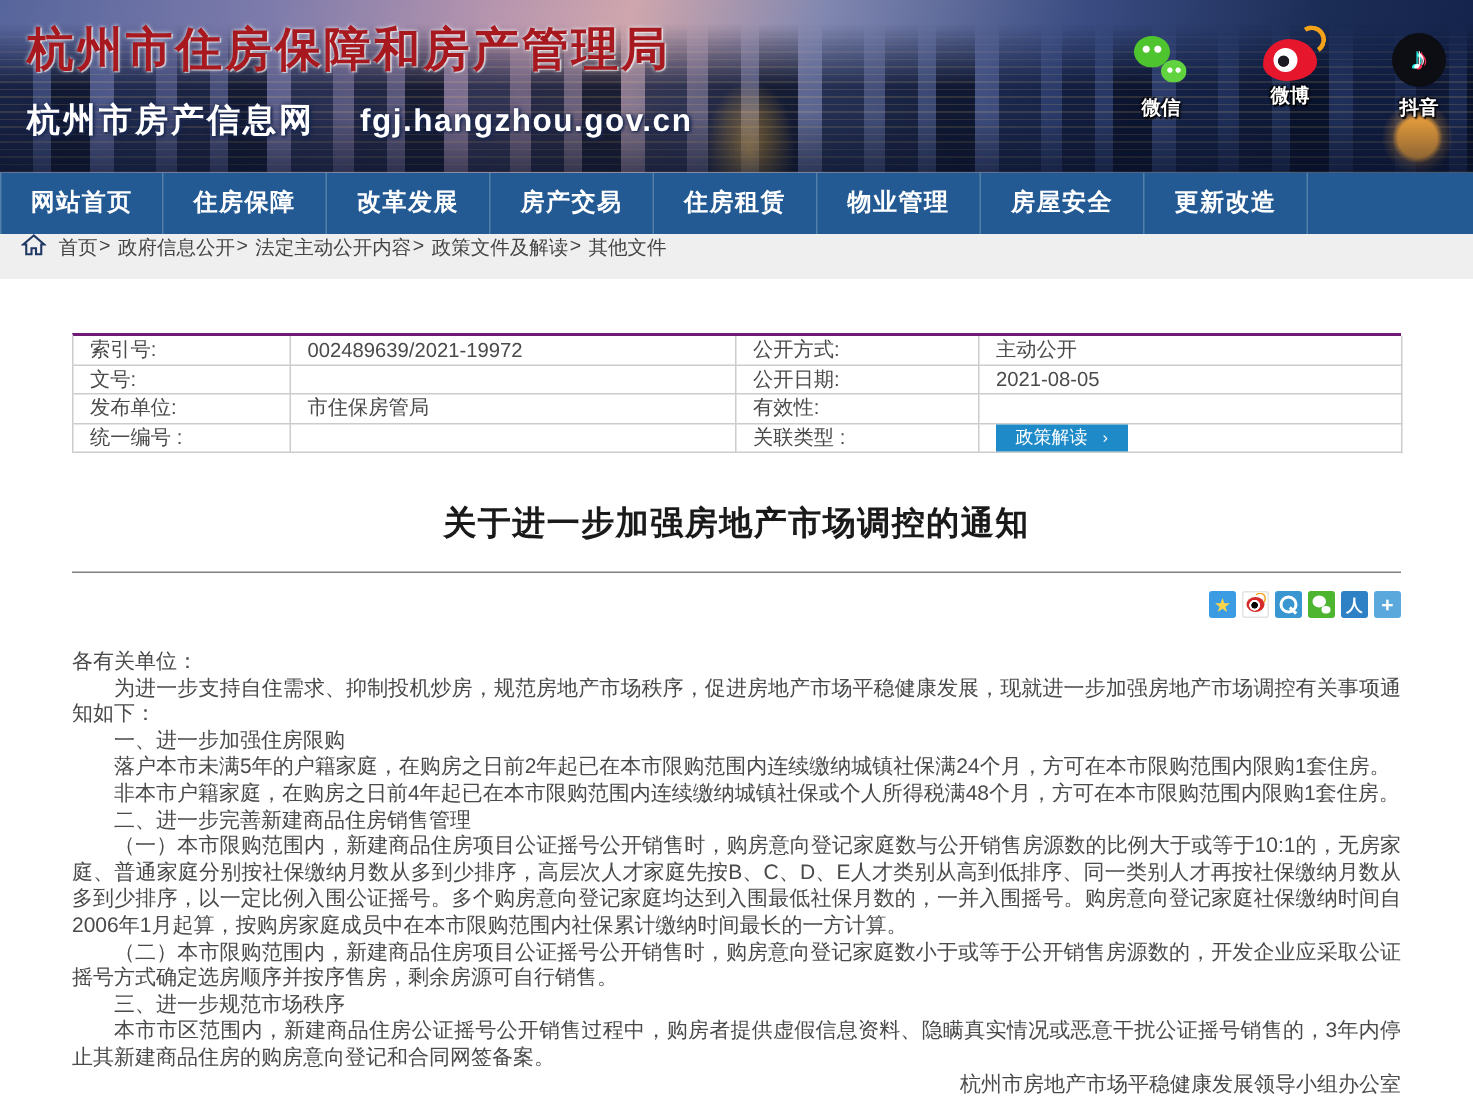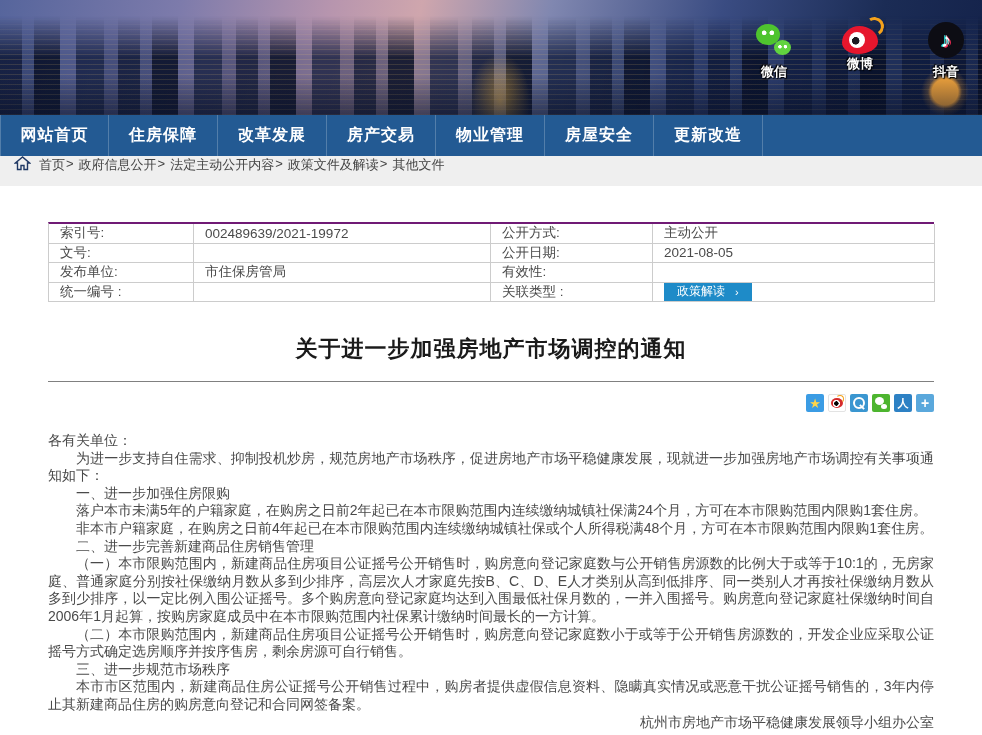--- a/index.html
+++ b/index.html
@@ -104,20 +104,27 @@
   .article-body { font-size:14px; line-height:17.6px; color:#4a4a4a; text-align:justify; }
   .article-body p.indent { text-indent:2em; }
   .sign-block { text-align:right; font-size:14px; line-height:17.6px; color:#4a4a4a; }
 </style>
 </head>
 <body>
 
 <div class="page">
 
   <div class="banner">
+    <div class="banner-text">
+      <div class="site-title">杭州市住房保障和房产管理局</div>
+      <div class="site-sub">
+        <span class="site-subtitle">杭州市房产信息网</span>
+        <span class="site-url">fgj.hangzhou.gov.cn</span>
+      </div>
+    </div>
     <div class="banner-social">
       <div class="social-item">
         <div class="h-icon h-wechat"></div>
         <div class="social-label">微信</div>
       </div>
       <div class="social-item">
         <div class="h-icon h-weibo"></div>
         <div class="social-label">微博</div>
       </div>
       <div class="social-item">
@@ -127,20 +134,21 @@
         <div class="social-label">抖音</div>
       </div>
     </div>
   </div>
 
   <div class="mainnav">
     <div class="nav-item">网站首页</div>
     <div class="nav-item">住房保障</div>
     <div class="nav-item">改革发展</div>
     <div class="nav-item">房产交易</div>
+    <div class="nav-item">住房租赁</div>
     <div class="nav-item">物业管理</div>
     <div class="nav-item">房屋安全</div>
     <div class="nav-item">更新改造</div>
     <div class="nav-fill"></div>
   </div>
 
   <div class="breadcrumb">
     <span class="crumb-home">
       <svg width="17" height="15" viewBox="0 0 17 15">
           <path d="M8.5 1 L1.5 7 H3.5 V13.5 H7 V9.5 H10 V13.5 H13.5 V7 H15.5 Z" fill="none" stroke="#1f3864" stroke-width="1.4"></path>

